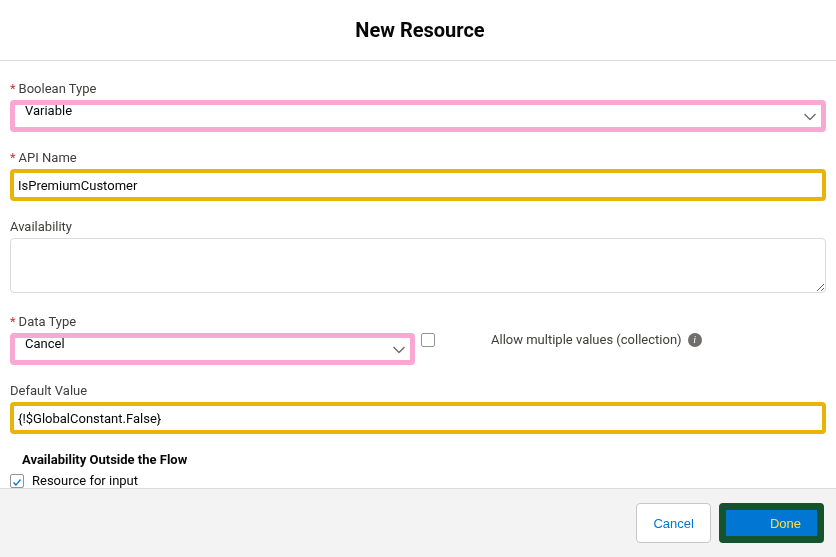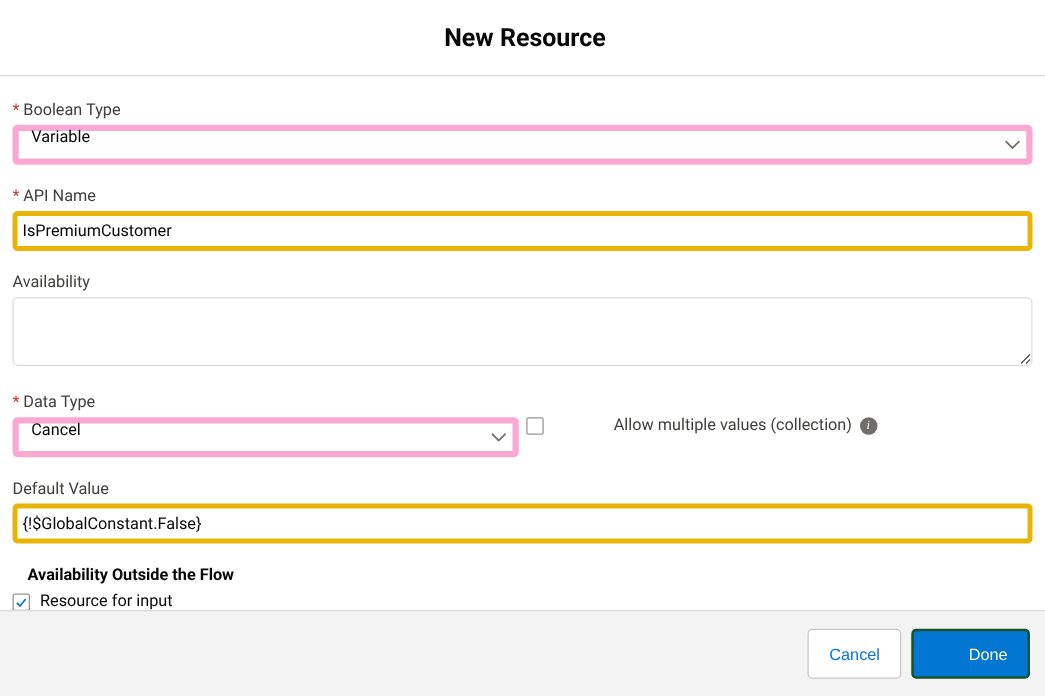--- a/index.html
+++ b/index.html
@@ -180,22 +180,22 @@
       cursor: pointer;
       font-family: Liberation Sans, sans-serif;
     }
     .btn-neutral {
       background: #fff;
       border: 1px solid #c9c7c5;
       color: #0176d3;
     }
     .btn-brand {
       background: #0176d3;
-      border: 2px solid #14532d;
-      color: #fef9c3;
+      border: 7px solid #14532d;
+      color: #fde047;
       padding-left: 44px;
     }
     .datatype-row {
       display: flex;
       align-items: center;
       gap: 6px;
     }
     .datatype-col {
       display: flex;
       flex-direction: column;

